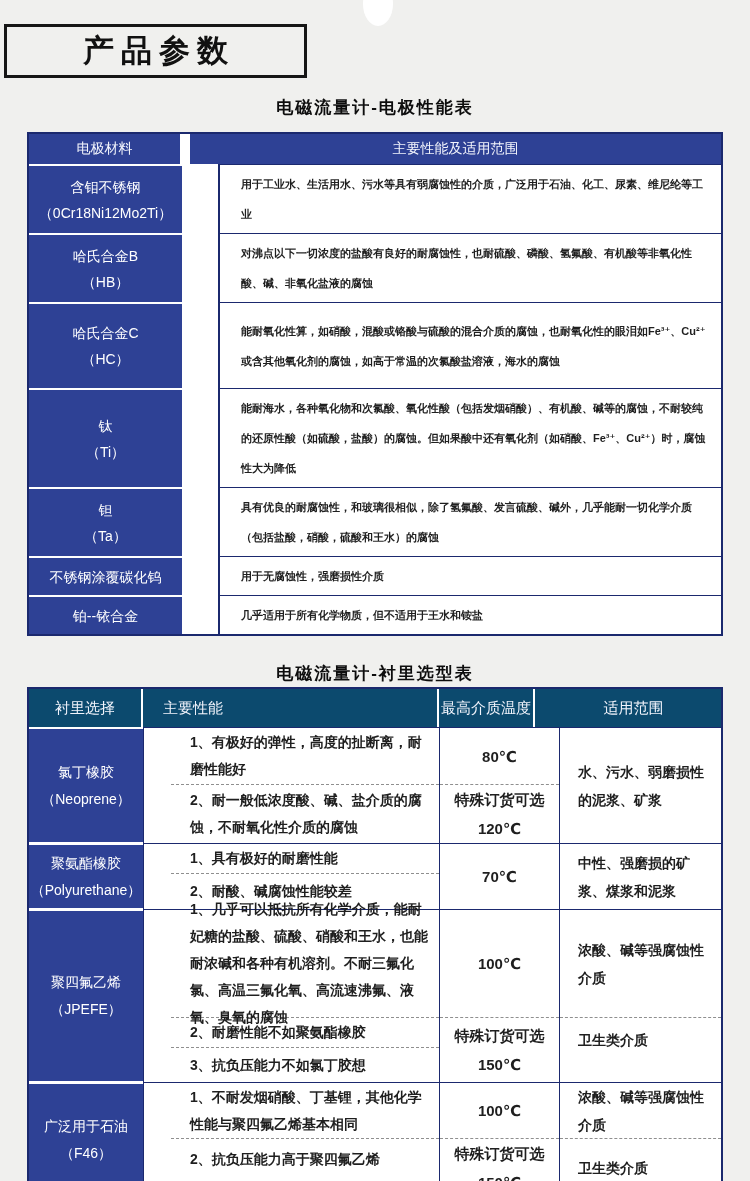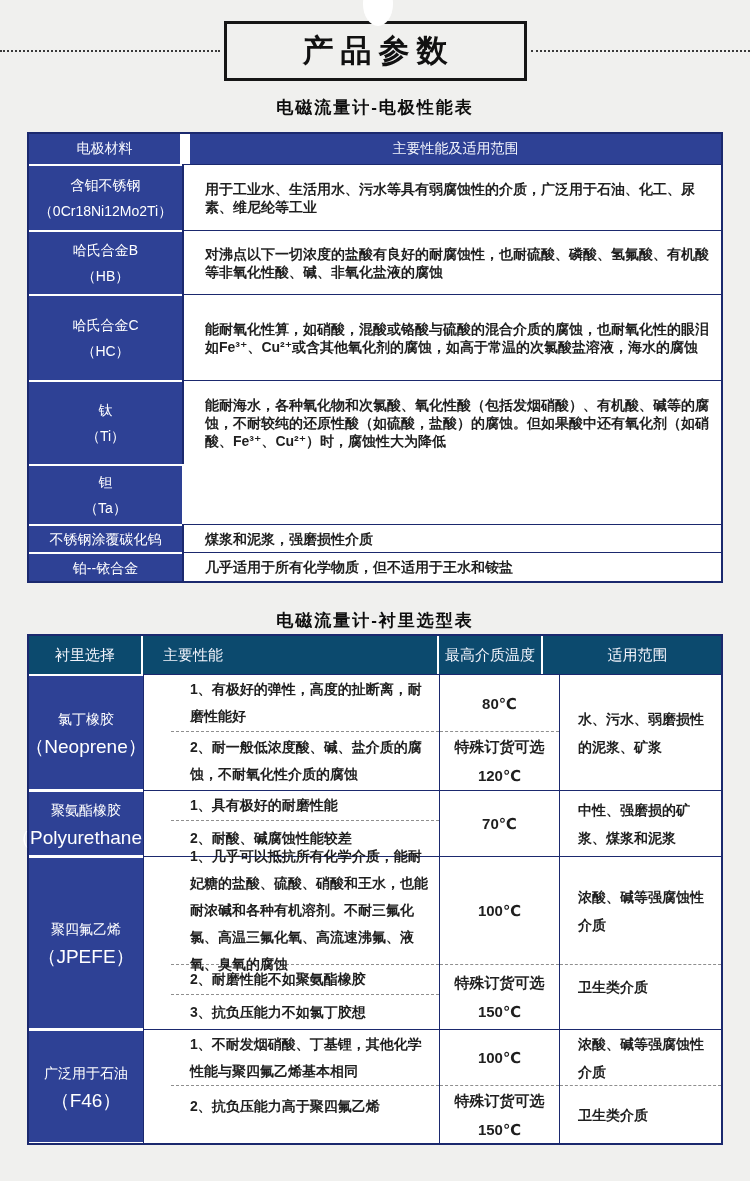--- a/index.html
+++ b/index.html
@@ -6,21 +6,21 @@
   body{
     width:750px;height:1181px;position:relative;overflow:hidden;
     background:#f0f0ee;
     font-family:"Liberation Sans","DejaVu Sans",sans-serif;
     color:#1c1c1c;
   }
   
   .top-blob{position:absolute;left:363px;top:-18px;width:30px;height:44px;background:#ffffff;border-radius:50%;}
 
   
-  .hdr{margin-top:22px;height:58px;display:flex;align-items:center;}
+  .hdr{margin-top:22px;height:58px;display:flex;align-items:flex-start;flex-direction:column;}
   .hdr .dots{flex:1;border-top:2px dotted #3a3a3a;height:0;}
   .hdr .box{
     width:290px;height:54px;margin:0 4px;border:3px solid #161616;
     display:flex;align-items:center;justify-content:center;
     font-size:31px;font-weight:700;letter-spacing:7px;color:#111;
     padding-left:7px; 
   }
 
   .tbl-title{
     text-align:center;font-size:17px;font-weight:700;color:#0d0d0d;letter-spacing:2px;
@@ -34,38 +34,38 @@
   .t1h-mat{width:153px;box-sizing:border-box;background:#2e4195;color:#f2f4fc;font-size:14px;
     display:flex;align-items:center;justify-content:center;border-right:2px solid #fff;}
   .t1h-perf{flex:1;background:#2e4195;color:#f2f4fc;font-size:14px;
     display:flex;align-items:center;justify-content:center;margin-left:8px;}
   .t1-row{display:flex;}
   .t1-mat{width:153px;box-sizing:border-box;background:#2e4195;color:#fff;font-size:14px;
     display:flex;flex-direction:column;align-items:center;justify-content:center;line-height:26px;
     border-top:2px solid #fff;text-align:center;}
   .t1-perf{flex:1;box-sizing:border-box;border-left:2px solid #1b296e;border-top:1.5px solid #1b296e;
     display:flex;align-items:center;
-    padding:4px 8px 4px 21px;font-size:14px;font-weight:700;line-height:18px;color:#1f1f1f;}
+    padding:4px 8px 4px 21px;font-size:11px;font-weight:700;line-height:30px;color:#1f1f1f;margin-left:36px;}
   .r0{min-height:66px}.r1{min-height:64px}.r2{min-height:86px}.r3{min-height:84px}
   .r4{min-height:60px}.r5{min-height:28px}.r6{min-height:29px}
 
   
   .t2-hrow{display:flex;height:38px;}
   .t2-hcell{box-sizing:border-box;background:#0c4a6e;color:#f2f4fc;font-size:15px;
     display:flex;align-items:center;border-right:2px solid #fff;}
   .t2-hcell.c1{width:114px;justify-content:center;}
   .t2-hcell.c2{width:296px;padding-left:20px;}
-  .t2-hcell.c3{width:104px;justify-content:center;}
+  .t2-hcell.c3{width:96px;justify-content:center;}
   .t2-hcell.c4{flex:1;justify-content:center;border-right:none;padding-left:11px;}
 
   .t2-grp{display:flex;}
   .t2-name{width:114px;box-sizing:border-box;background:#2e4195;color:#fff;
     display:flex;flex-direction:column;align-items:center;justify-content:center;
     font-size:14px;line-height:27px;border-top:2px solid #fff;text-align:center;}
-  .t2-name .en{font-size:19px;}
+  .t2-name .en{font-size:14px;}
   .t2-col{box-sizing:border-box;border-left:1.5px solid #1b296e;border-top:1.5px solid #1b296e;
     display:flex;flex-direction:column;}
   .t2-col.c2{width:296px;}
   .t2-col.c3{width:120px;}
   .t2-col.c4{flex:1;}
   .seg{box-sizing:border-box;display:flex;flex-direction:column;justify-content:center;}
   .seg.perf{padding:2px 8px 2px 19px;font-size:14px;font-weight:700;line-height:27px;color:#1f1f1f;margin-left:27px;}
   .seg.cen{align-items:center;font-size:15px;font-weight:700;line-height:29px;color:#1f1f1f;text-align:right;}
   .seg.scope{padding:2px 6px 2px 18px;font-size:14px;font-weight:700;line-height:28px;color:#1f1f1f;}
   .dash-b{border-bottom:1px dashed #8f8f8f;}
@@ -129,28 +129,31 @@
     <div class="t1-perf r3">
         <span>能耐海水，各种氧化物和次氯酸、氧化性酸（包括发烟硝酸）、有机酸、碱等的腐蚀，不耐较纯的还原性酸（如硫酸，盐酸）的腐蚀。但如果酸中还有氧化剂（如硝酸、Fe³⁺、Cu²⁺）时，腐蚀性大为降低</span>
       </div>
   </div>
 
   <div class="t1-row">
     <div class="t1-mat r4">
       <span>钽</span>
       <span>（Ta）</span>
     </div>
+    <div class="t1-perf r4">
+        <span>具有优良的耐腐蚀性，和玻璃很相似，除了氢氟酸、发言硫酸、碱外，几乎能耐一切化学介质（包括盐酸，硝酸，硫酸和王水）的腐蚀</span>
+      </div>
   </div>
 
   <div class="t1-row">
     <div class="t1-mat r5">
       <span>不锈钢涂覆碳化钨</span>
     </div>
     <div class="t1-perf r5">
-        <span>煤浆和泥浆，强磨损性介质</span>
+        <span>用于无腐蚀性，强磨损性介质</span>
       </div>
   </div>
 
   <div class="t1-row">
     <div class="t1-mat r6">
       <span>铂--铱合金</span>
     </div>
     <div class="t1-perf r6">
         <span>几乎适用于所有化学物质，但不适用于王水和铵盐</span>
       </div>

